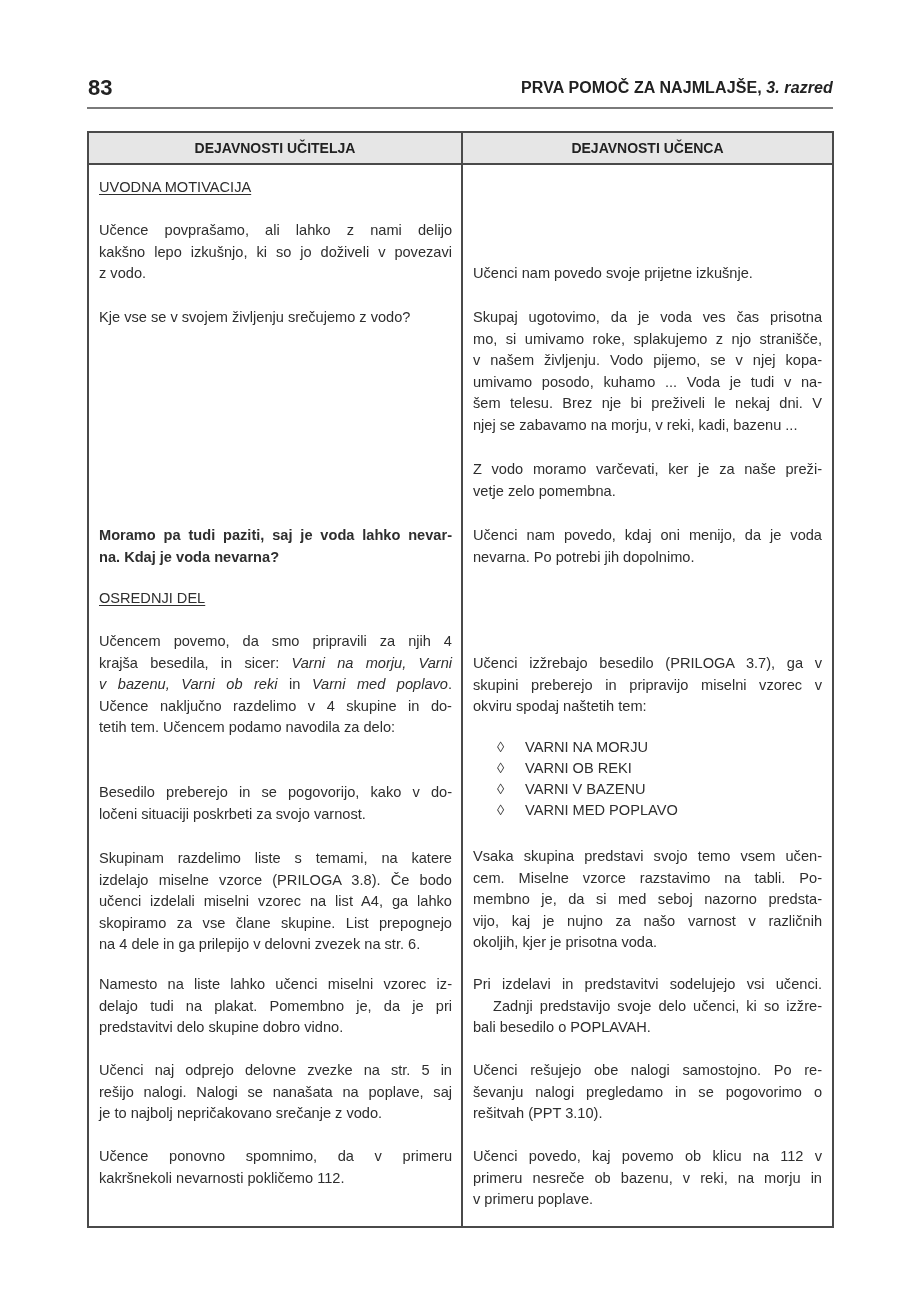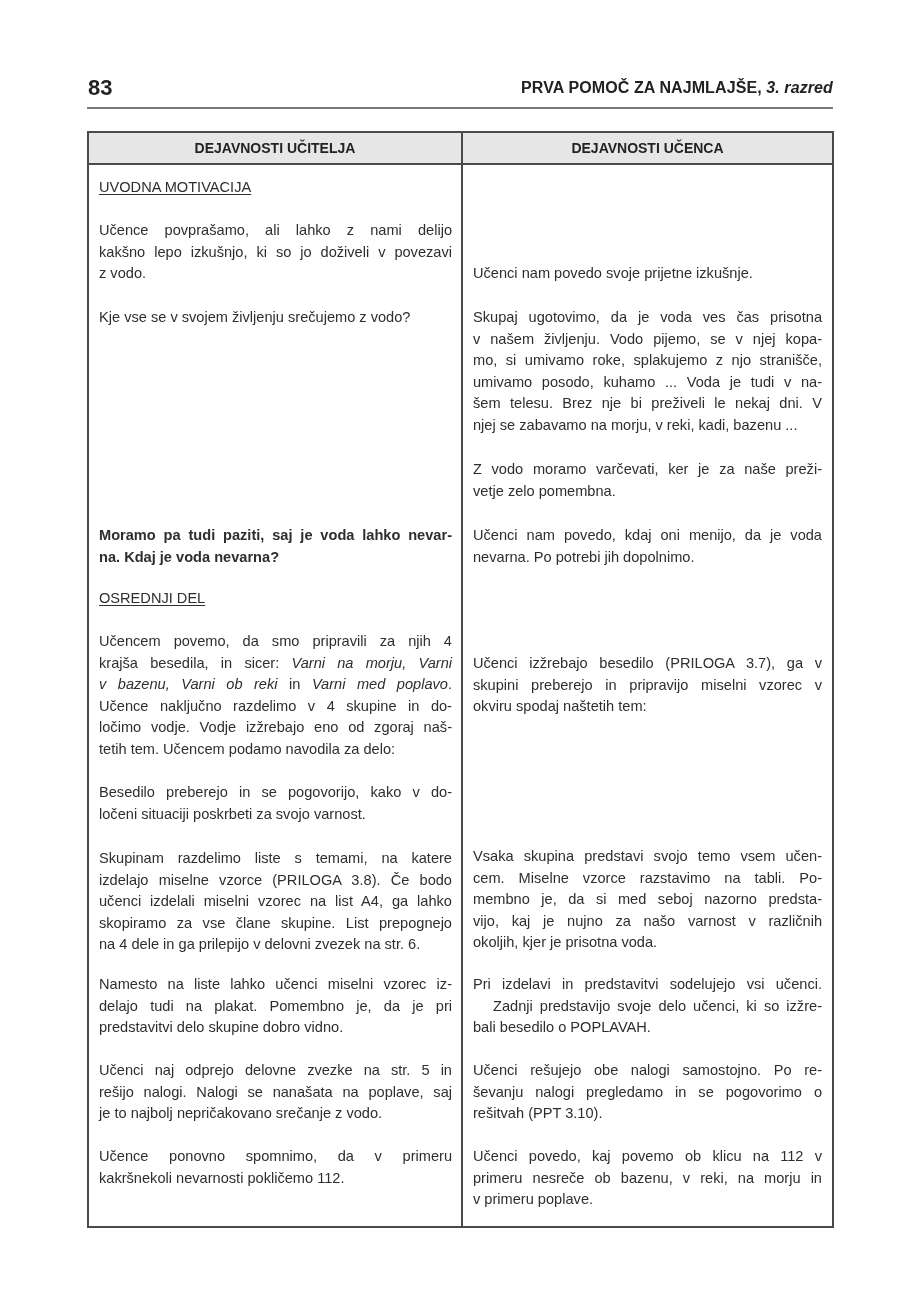--- a/index.html
+++ b/index.html
@@ -66,21 +66,20 @@
 
   <div class="cell l" style="top:455px;">
     <span class="section-title">OSREDNJI DEL</span>
   </div>
 
   <div class="cell l" style="top:498px;">
     <span class="line" style="white-space: normal;">Učencem povemo, da smo pripravili za njih 4</span>
     <span class="line" style="white-space: normal;"><span>krajša besedila, in sicer: </span><i>Varni na morju, Varni</i></span>
     <span class="line" style="white-space: normal;"><i>v bazenu, Varni ob reki</i><span> in </span><i>Varni med poplavo</i><span>.</span></span>
     <span class="line" style="white-space: normal;">Učence naključno razdelimo v 4 skupine in do-</span>
-    <span class="line" style="white-space: normal;">ločimo vodje. Vodje izžrebajo eno od zgoraj naš-</span>
     <span class="line last">tetih tem. Učencem podamo navodila za delo:</span>
   </div>
 
   <div class="cell l" style="top:649px;">
     <span class="line" style="white-space: normal;">Besedilo preberejo in se pogovorijo, kako v do-</span>
     <span class="line last">ločeni situaciji poskrbeti za svojo varnost.</span>
   </div>
 
   <div class="cell l" style="top:715px;">
     <span class="line" style="white-space: normal;">Skupinam razdelimo liste s temami, na katere</span>
@@ -106,22 +105,22 @@
     <span class="line" style="white-space: normal;">Učence ponovno spomnimo, da v primeru</span>
     <span class="line last">kakršnekoli nevarnosti pokličemo 112.</span>
   </div>
 
   <div class="cell r" style="top:130px;">
     <span class="line last">Učenci nam povedo svoje prijetne izkušnje.</span>
   </div>
 
   <div class="cell r" style="top:174px;">
     <span class="line" style="white-space: normal;">Skupaj ugotovimo, da je voda ves čas prisotna</span>
+    <span class="line" style="white-space: normal;">mo, si umivamo roke, splakujemo z njo stranišče,</span>
     <span class="line" style="white-space: normal;">v našem življenju. Vodo pijemo, se v njej kopa-</span>
-    <span class="line" style="white-space: normal;">mo, si umivamo roke, splakujemo z njo stranišče,</span>
     <span class="line" style="white-space: normal;">umivamo posodo, kuhamo ... Voda je tudi v na-</span>
     <span class="line" style="white-space: normal;">šem telesu. Brez nje bi preživeli le nekaj dni. V</span>
     <span class="line last">njej se zabavamo na morju, v reki, kadi, bazenu ...</span>
   </div>
 
   <div class="cell r" style="top:326px;">
     <span class="line" style="white-space: normal;">Z vodo moramo varčevati, ker je za naše preži-</span>
     <span class="line last">vetje zelo pomembna.</span>
   </div>
 
@@ -129,20 +128,28 @@
     <span class="line" style="white-space: normal;">Učenci nam povedo, kdaj oni menijo, da je voda</span>
     <span class="line last">nevarna. Po potrebi jih dopolnimo.</span>
   </div>
 
   <div class="cell r" style="top:520px;">
     <span class="line" style="white-space: normal;">Učenci izžrebajo besedilo (PRILOGA 3.7), ga v</span>
     <span class="line" style="white-space: normal;">skupini preberejo in pripravijo miselni vzorec v</span>
     <span class="line last">okviru spodaj naštetih tem:</span>
   </div>
 
+  <div class="cell r" style="top:604px;">
+    <ul class="bullets">
+      <li><span class="diamond">◊</span><span>VARNI NA MORJU</span></li>
+      <li><span class="diamond">◊</span><span>VARNI OB REKI</span></li>
+      <li><span class="diamond">◊</span><span>VARNI V BAZENU</span></li>
+      <li><span class="diamond">◊</span><span>VARNI MED POPLAVO</span></li>
+    </ul>
+  </div>
 
   <div class="cell r" style="top:713px;">
     <span class="line" style="white-space: normal;">Vsaka skupina predstavi svojo temo vsem učen-</span>
     <span class="line" style="white-space: normal;">cem. Miselne vzorce razstavimo na tabli. Po-</span>
     <span class="line" style="white-space: normal;">membno je, da si med seboj nazorno predsta-</span>
     <span class="line" style="white-space: normal;">vijo, kaj je nujno za našo varnost v različnih</span>
     <span class="line last">okoljih, kjer je prisotna voda.</span>
   </div>
 
   <div class="cell r" style="top:841px;">

